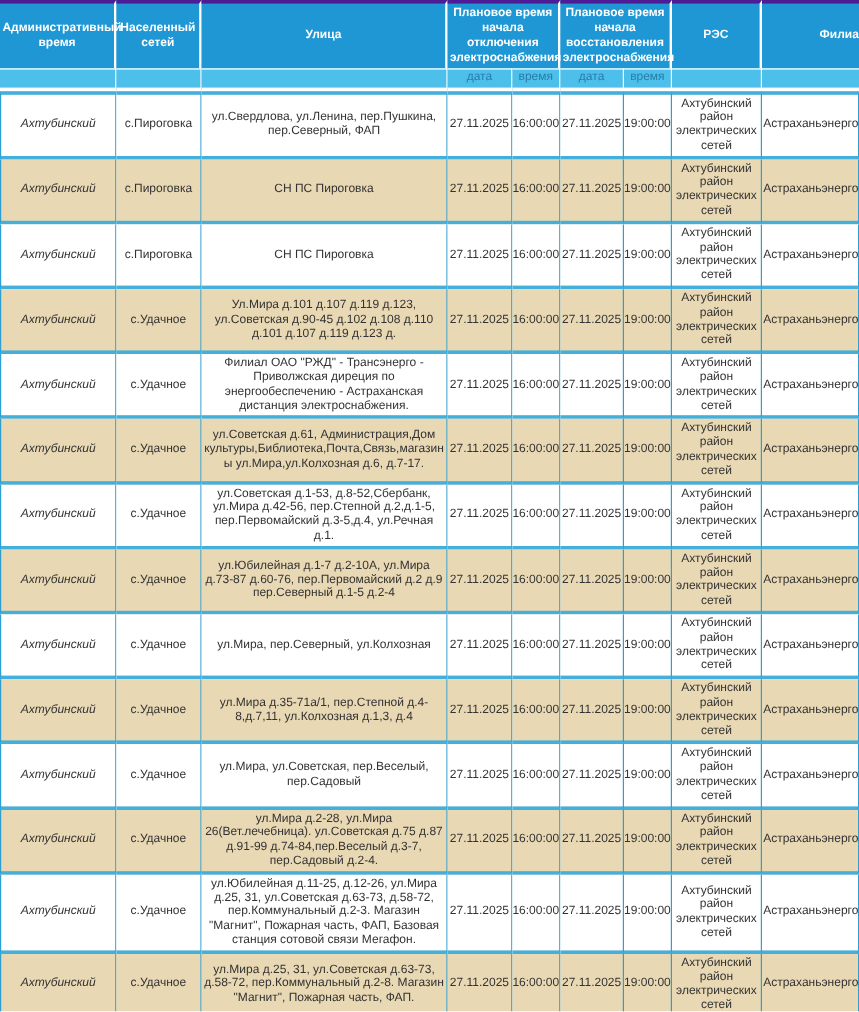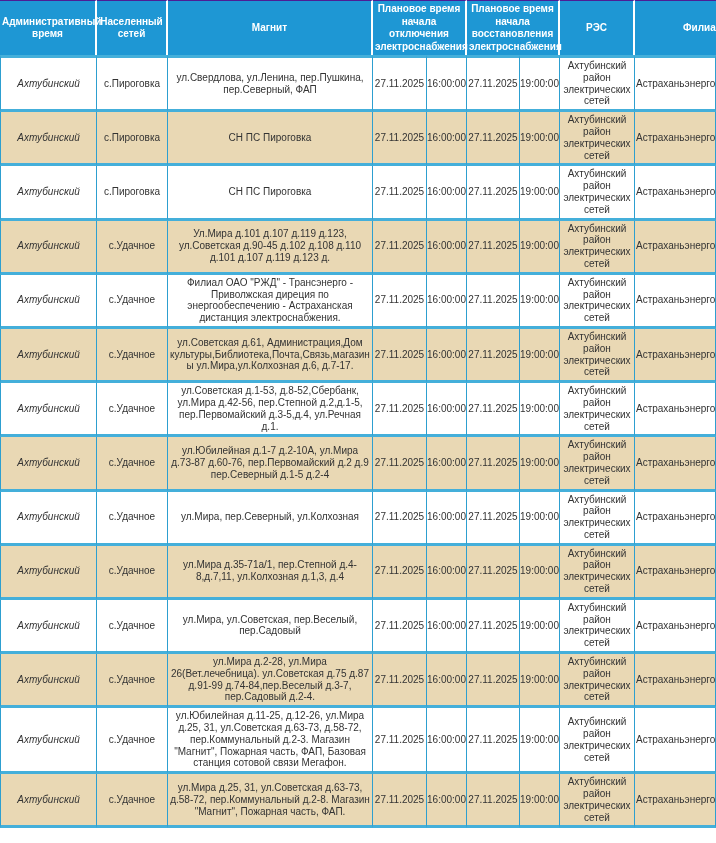--- a/index.html
+++ b/index.html
@@ -41,21 +41,21 @@
   thead th {
     background: var(--header-bg);
     color: var(--header-text);
     font-size: 10px;
     font-weight: 700;
     line-height: 1.25;
     text-align: center;
     vertical-align: middle;
     padding: 2px 2px;
     border-right: 2px solid #ffffff;
-    border-top: 1px solid #4c1d95;
+    border-top: 3px solid #4c1d95;
   }
   thead tr.head-row th { height: 54px; }
   thead tr.head-row th:last-child { border-right: none; padding-left: 48px; }
   thead tr.subhead-row th {
     height: 16px;
     background: var(--subheader-bg);
     color: var(--subheader-text);
     font-weight: 400;
     font-size: 10px;
     padding: 1px 2px;
@@ -98,26 +98,37 @@
       <col class="c-offtime">
       <col class="c-ondate">
       <col class="c-ontime">
       <col class="c-res">
       <col class="c-filial">
     </colgroup>
     <thead>
       <tr class="head-row">
         <th>Административный время</th>
         <th>Населенный сетей</th>
-        <th>Магнит</th>
+        <th>Улица</th>
         <th colspan="2">Плановое время начала отключения электроснабжения</th>
         <th colspan="2">Плановое время начала восстановления электроснабжения</th>
         <th>РЭС</th>
         <th>Филиал</th>
       </tr>
+      <tr class="subhead-row">
+        <th></th>
+        <th></th>
+        <th></th>
+        <th>дата</th>
+        <th>время</th>
+        <th>дата</th>
+        <th>время</th>
+        <th></th>
+        <th></th>
+      </tr>
     </thead>
     <tbody>
         <tr>
     <td>Ахтубинский</td>
     <td>с.Пироговка</td>
     <td>ул.Свердлова, ул.Ленина, пер.Пушкина, пер.Северный, ФАП</td>
     <td class="dt">27.11.2025</td>
     <td class="dt">16:00:00</td>
     <td class="dt">27.11.2025</td>
     <td class="dt">19:00:00</td>

